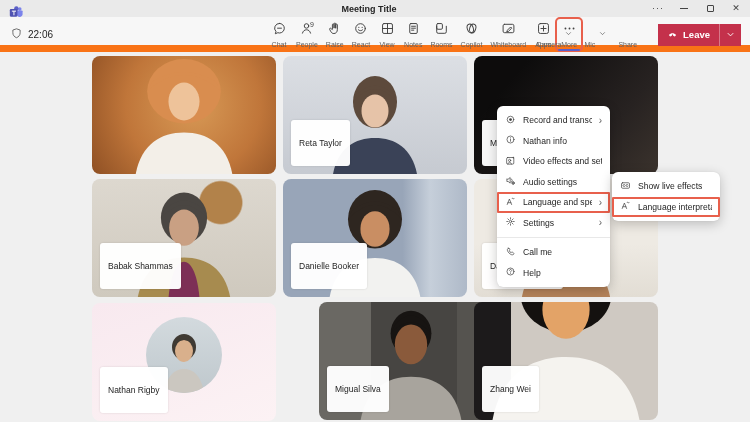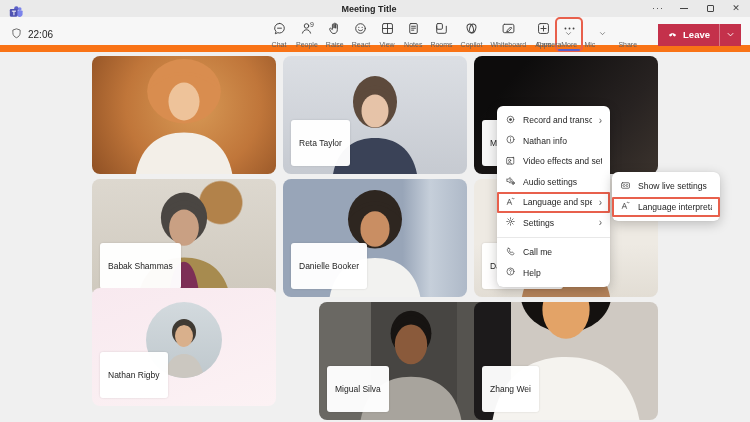--- a/index.html
+++ b/index.html
@@ -275,21 +275,21 @@
         <svg class="person" width="184" height="118" viewBox="0 0 184 118">
     <g transform="translate(92,-5.900000000000006) scale(1.05) translate(-92,0)">
       <path d="M50 118 C55 92 72 82 92 82 C112 82 129 92 134 118 Z" fill="#b5835a"></path>
       <ellipse cx="92" cy="46" rx="22" ry="25" fill="#9c4a26"></ellipse>
       <ellipse cx="92" cy="55" rx="13.5" ry="16.5" fill="#e0b08a"></ellipse>
       <path d="M70 46 Q92 21 114 46 L110 38 Q92 21.666666666666664 74 38 Z" fill="#9c4a26"></path>
     </g>
         </svg>
         <span class="name-tag">Daniela Mandera</span>
       </div>
-      <div class="tile" style="left: 92px; top: 236px; background: linear-gradient(160deg, rgb(248, 233, 239), rgb(252, 242, 244));">
+      <div class="tile" style="left: 92px; top: 251px; background: linear-gradient(160deg, rgb(248, 233, 239), rgb(252, 242, 244));">
         <div class="avatar-circle" style="background:linear-gradient(180deg,#d3dade,#bfc8cd)">
       <svg width="76" height="76" viewBox="0 0 76 76">
         <path d="M18 76 C21 58 29 52 38 52 C47 52 55 58 58 76 Z" fill="#cbc7c0"></path>
         <ellipse cx="38" cy="30" rx="12" ry="13" fill="#3f3a33"></ellipse>
         <ellipse cx="38" cy="34" rx="9" ry="11" fill="#d9b08c"></ellipse>
         <path d="M26 30 Q38 16 50 30 L48 24 Q38 14 28 24 Z" fill="#3f3a33"></path>
       </svg></div>
         <span class="name-tag">Nathan Rigby</span>
       </div>
       <div class="tile" style="left: 283px; top: 250px; background: linear-gradient(90deg, rgb(106, 104, 99) 0px, rgb(106, 104, 99) 28%, rgb(71, 69, 66) 28%, rgb(71, 69, 66) 75%, rgb(85, 83, 79) 75%), linear-gradient(rgb(88, 85, 81), rgb(59, 57, 55)); margin-left: 36px;">
@@ -381,21 +381,21 @@
           </svg></span>
         <span class="mi-label">Help</span>
       </div>
     </div>
   <div class="menu sub-menu" id="sub-menu">
       <div class="menu-item">
         <span class=""><svg viewBox="0 0 20 20">
             <rect fill="none" stroke="#424242" stroke-width="1.3" stroke-linecap="round" stroke-linejoin="round" x="2.8" y="5" width="14.4" height="10" rx="2"></rect>
             <path fill="none" stroke="#424242" stroke-width="1.3" stroke-linecap="round" stroke-linejoin="round" d="M9 8.8a1.9 1.9 0 1 0 0 2.4M14.4 8.8a1.9 1.9 0 1 0 0 2.4"></path>
           </svg></span>
-        <span class="mi-label">Show live settings</span>
+        <span class="mi-label">Show live effects</span>
       </div>
       <div class="menu-item annotated">
         <span class=""><svg viewBox="0 0 20 20">
             <path fill="none" stroke="#424242" stroke-width="1.3" stroke-linecap="round" stroke-linejoin="round" d="M4 15.5 8 5.5l4 10M5.4 12.2h5.2"></path>
             <path fill="none" stroke="#424242" stroke-width="1.3" stroke-linecap="round" stroke-linejoin="round" d="M12.8 4.6c.5-.9 1.5-.9 2 0s1.5.9 2 0"></path>
           </svg></span>
         <span class="mi-label">Language interpretation</span>
       </div>
     </div>
 </div>

